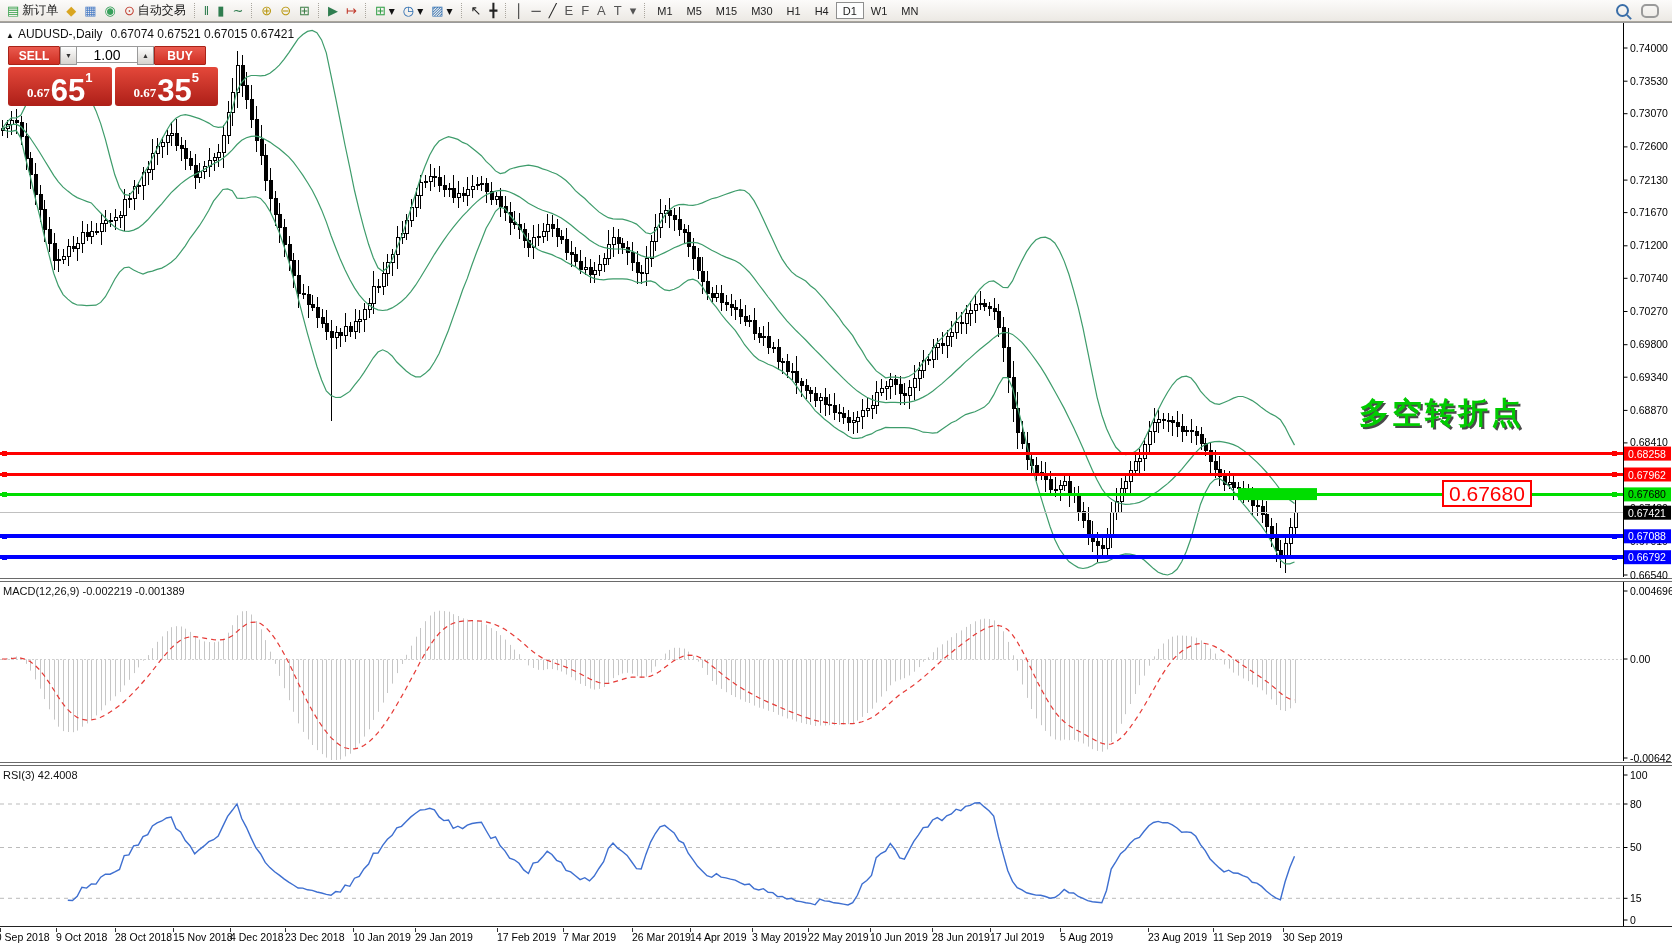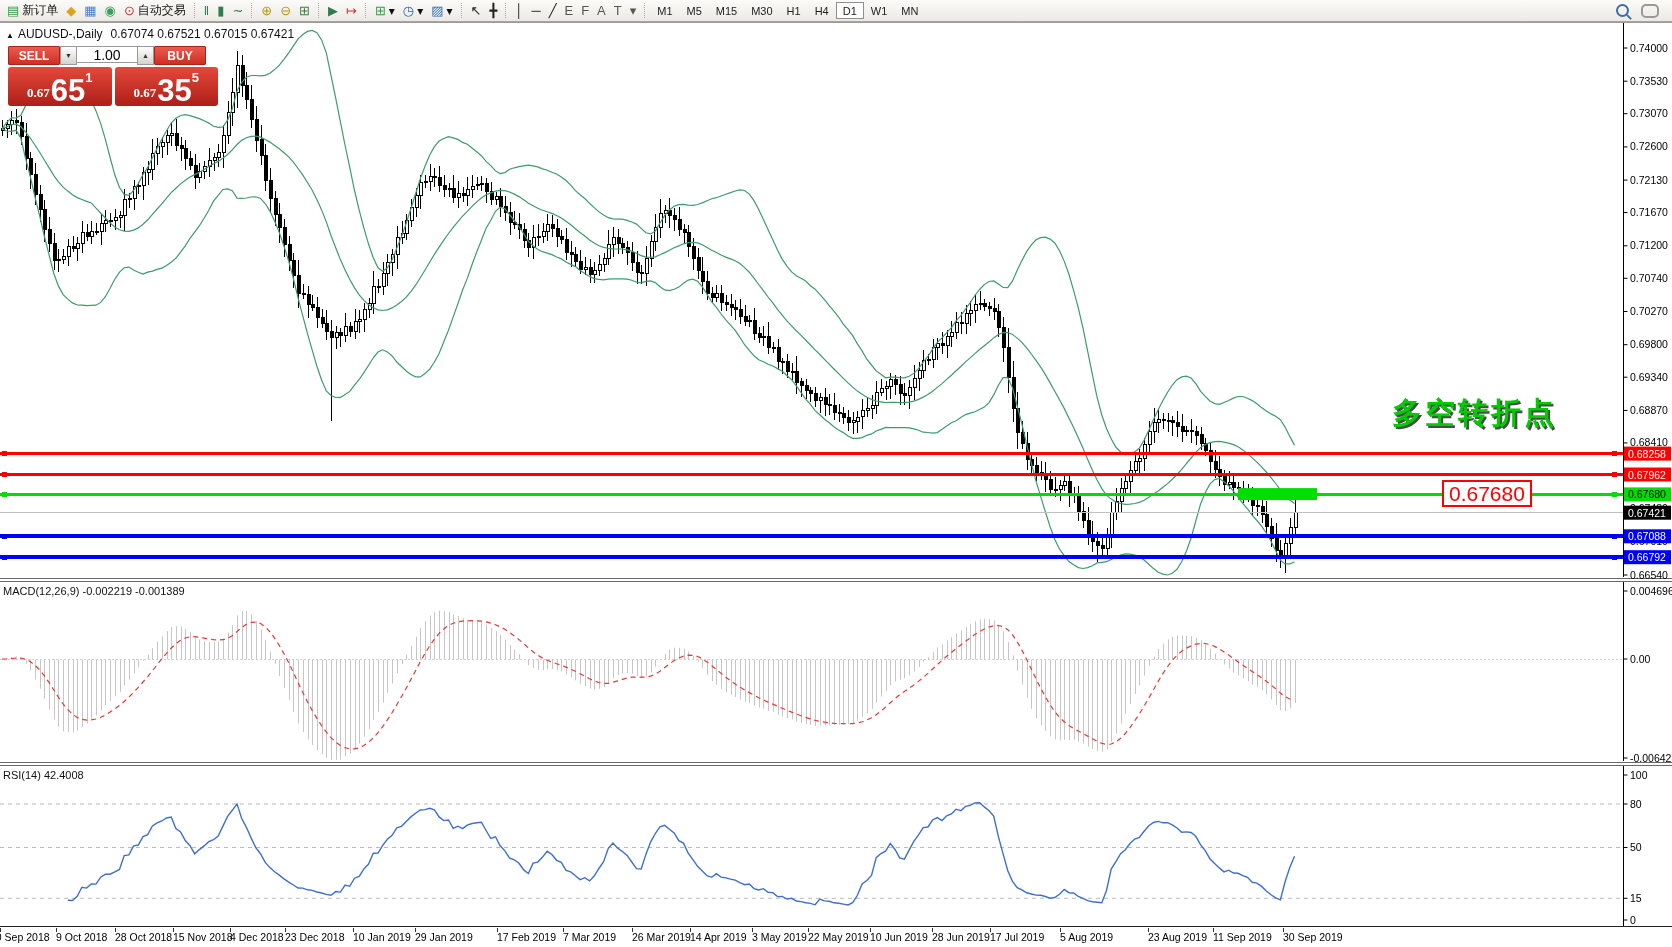--- a/index.html
+++ b/index.html
@@ -38,21 +38,21 @@
     font-size:7px;color:#333;padding:0;cursor:default;}
   .tp-vol{width:60px;border:1px solid #9a9a9a;border-left:0;border-right:0;text-align:center;
     font-size:14px;height:17px;padding:0;box-sizing:border-box;}
   .tp-row2{display:flex;gap:3px;margin-top:2px;}
   .tp-price{flex:1;height:38px;background:linear-gradient(#e4483a,#ad1f18);border-radius:3px;color:#fff;
     display:flex;align-items:flex-end;justify-content:center;padding-bottom:1px;cursor:default;}
   .tp-small{font-size:13px;font-weight:bold;margin:0 1px 4px 0;font-family:Liberation Serif, serif;}
   .tp-big{font-size:31px;font-weight:bold;line-height:0.95;}
   .tp-sup{font-size:13px;font-weight:bold;align-self:flex-start;margin-top:3px;}
 
-  #annotation{position:absolute;left:1392px;top:393px;z-index:6;font-size:30px;font-weight:bold;
+  #annotation{position:absolute;left:1359px;top:393px;z-index:6;font-size:30px;font-weight:bold;
     color:#00CC00;letter-spacing:3px;text-shadow:2px 2px 0 #4a4a4a;white-space:nowrap;}
   #price-flag{position:absolute;left:1442px;top:480px;z-index:6;height:23px;line-height:23px;
     padding:0 5px;background:#fff;border:2px solid #FF0000;color:#FF0000;font-size:21px;}
   #macd-label{position:absolute;left:3px;top:585px;z-index:6;font-size:11px;color:#111;}
   #rsi-label{position:absolute;left:3px;top:769px;z-index:6;font-size:11px;color:#111;}
 </style>
 </head>
 <body>
 
 <div id="app">
@@ -1209,15 +1209,15 @@
         <span class="tp-small">0.67</span>
           <span class="tp-big">35</span>
           <span class="tp-sup">5</span>
       </div>
     </div>
   </div>
 
   <div id="annotation">多空转折点</div>
   <div id="price-flag">0.67680</div>
   <div id="macd-label">MACD(12,26,9) -0.002219 -0.001389</div>
-  <div id="rsi-label">RSI(14) 42.4008</div>
+  <div id="rsi-label">RSI(3) 42.4008</div>
 
 </div>
 
 </body></html>

